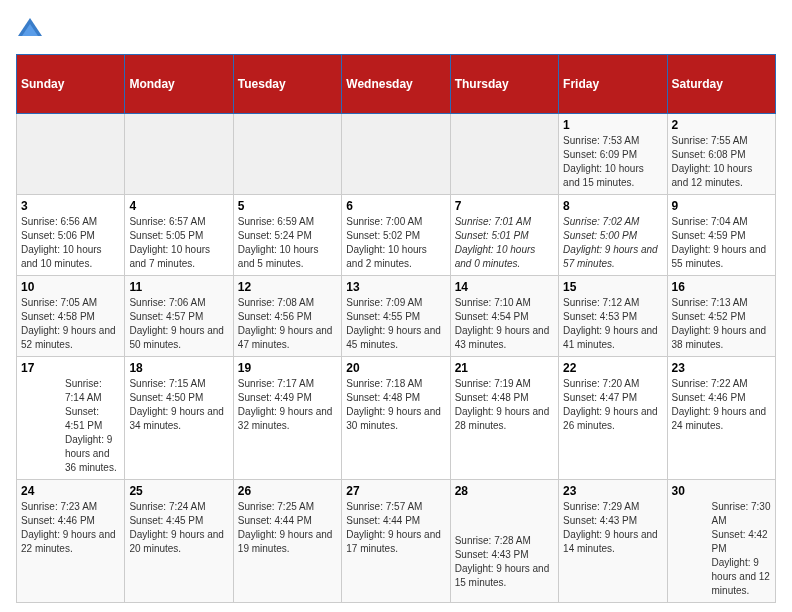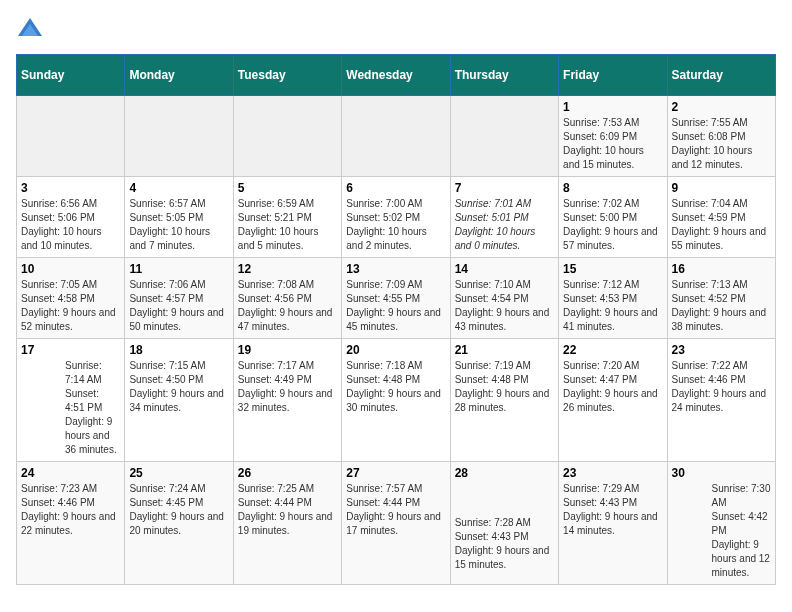--- a/index.html
+++ b/index.html
@@ -46,23 +46,23 @@
     .location-title {
       font-size: 16px;
       color: #555;
     }
     table {
       width: 100%;
       border-collapse: collapse;
       font-size: 11px;
     }
     thead tr th {
-      background-color: #0f766e;
+      background-color: #b91c1c;
       color: #fff;
-      padding: 13px 4px;
+      padding: 22px 4px;
       text-align: left;
       font-size: 12px;
       font-weight: bold;
       border: 1px solid #2a6ab8;
     }
     tbody tr td {
       border: 1px solid #ccc;
       vertical-align: top;
       padding: 4px;
       height: 80px;
@@ -146,38 +146,38 @@
         </td>
         <td>
           <div class="day-number">4</div>
           <div class="day-info" style="white-space: pre-line;">Sunrise: 6:57 AM
 Sunset: 5:05 PM
 Daylight: 10 hours and 7 minutes.</div>
         </td>
         <td>
           <div class="day-number">5</div>
           <div class="day-info" style="white-space: pre-line;">Sunrise: 6:59 AM
-Sunset: 5:21 PM
+Sunset: 5:24 PM
 Daylight: 10 hours and 5 minutes.</div>
         </td>
         <td>
           <div class="day-number">6</div>
           <div class="day-info" style="white-space: pre-line;">Sunrise: 7:00 AM
 Sunset: 5:02 PM
 Daylight: 10 hours and 2 minutes.</div>
         </td>
         <td>
           <div class="day-number">7</div>
           <div class="day-info" style="white-space: pre-line; font-style: italic;">Sunrise: 7:01 AM
 Sunset: 5:01 PM
 Daylight: 10 hours and 0 minutes.</div>
         </td>
         <td>
           <div class="day-number">8</div>
-          <div class="day-info" style="white-space: pre-line;">Sunrise: 7:02 AM
+          <div class="day-info" style="white-space: pre-line; font-style: italic;">Sunrise: 7:02 AM
 Sunset: 5:00 PM
 Daylight: 9 hours and 57 minutes.</div>
         </td>
         <td>
           <div class="day-number">9</div>
           <div class="day-info" style="white-space: pre-line;">Sunrise: 7:04 AM
 Sunset: 4:59 PM
 Daylight: 9 hours and 55 minutes.</div>
         </td>
       </tr>

